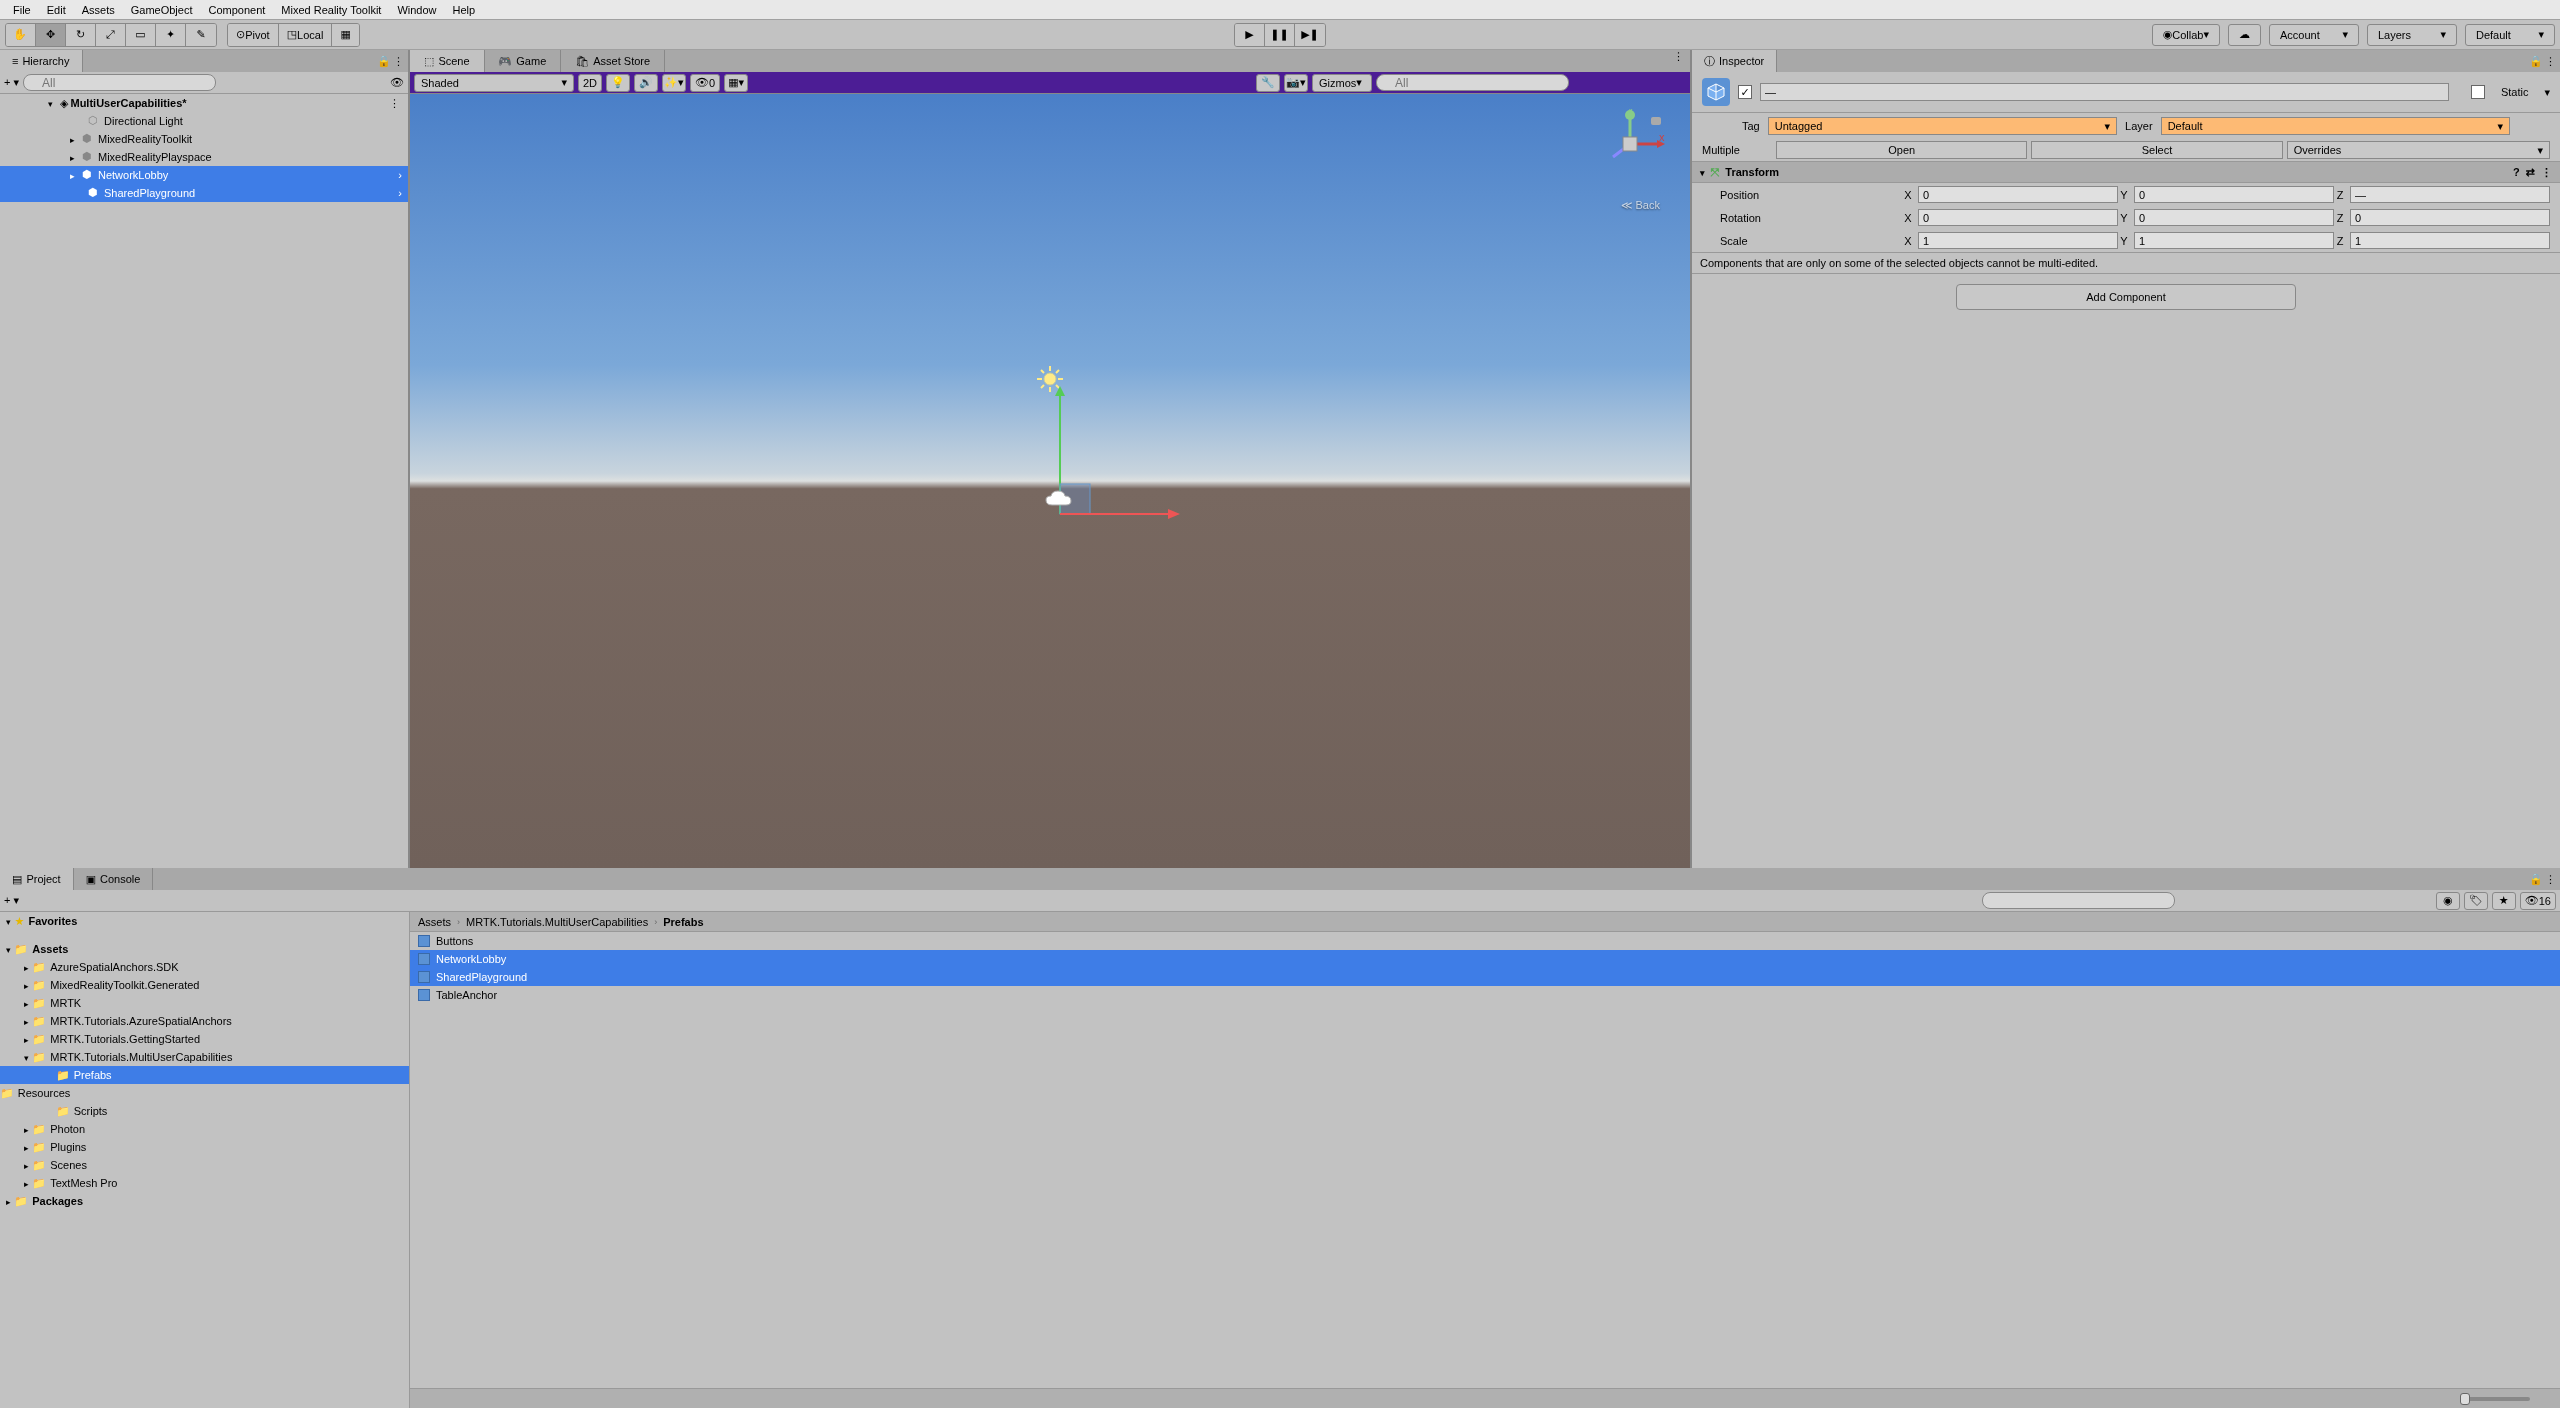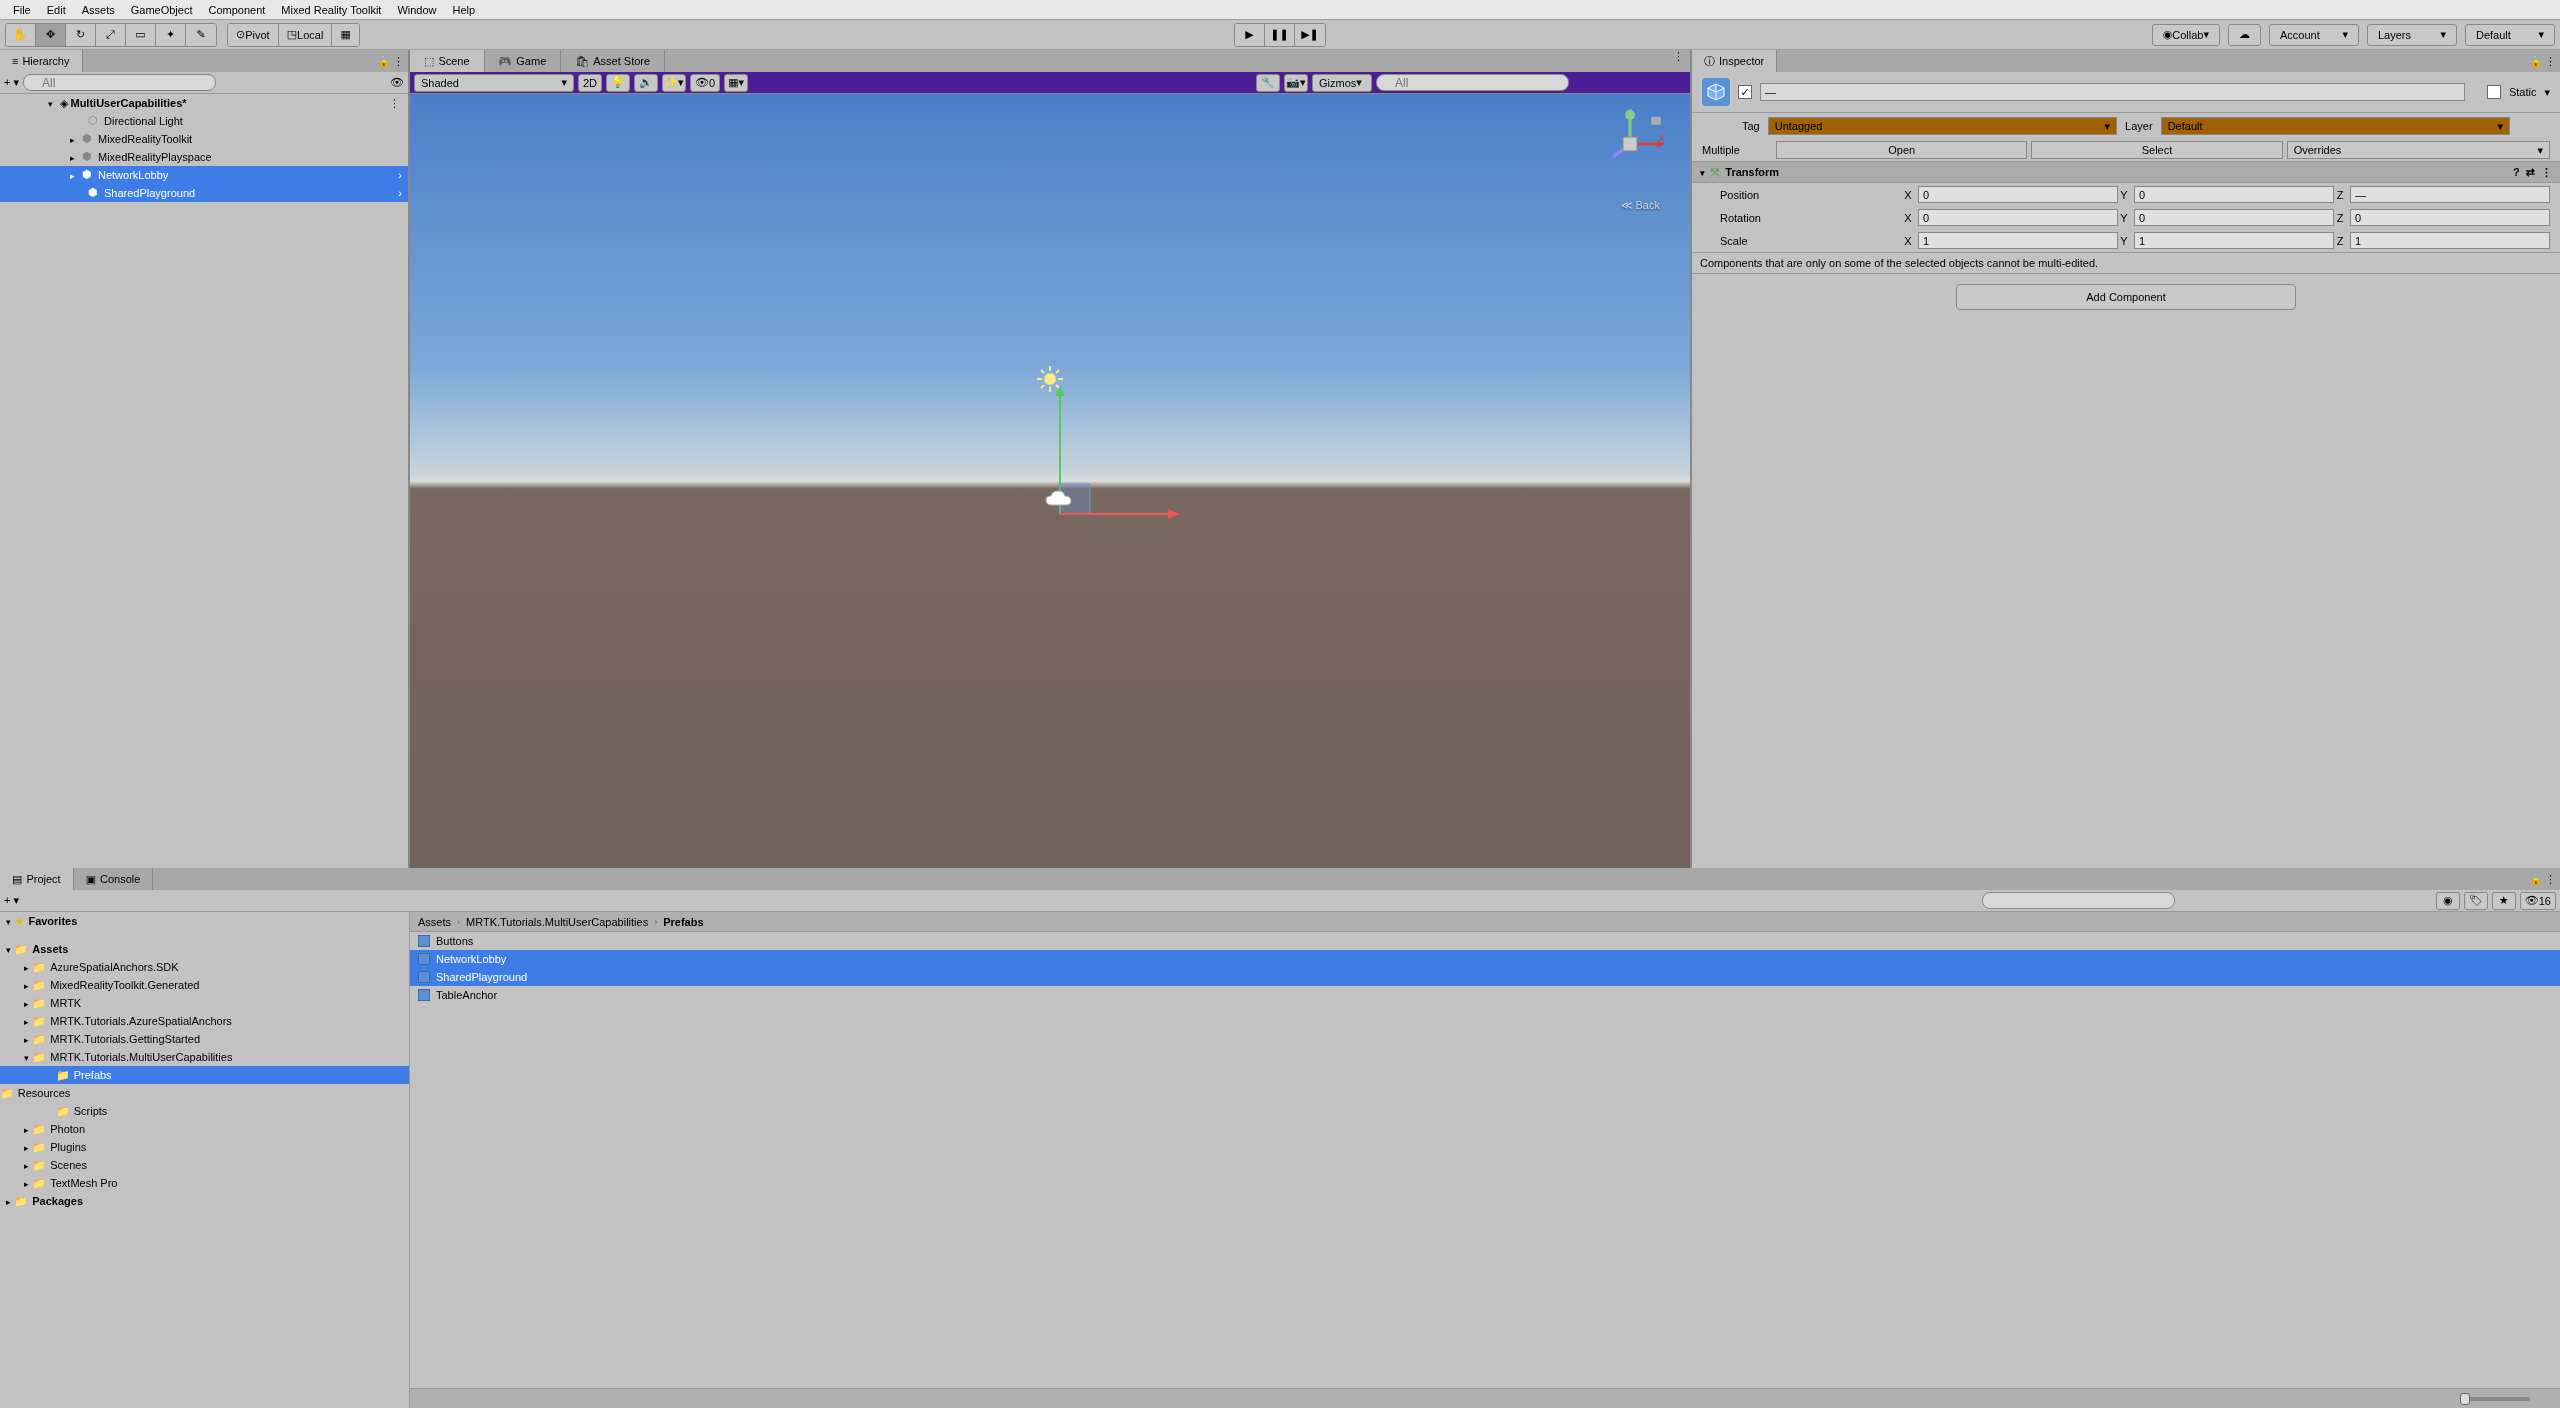--- a/index.html
+++ b/index.html
@@ -283,32 +283,32 @@
   align-items: center;
   justify-content: center;
 }
 .obj-name-field {
   flex: 1;
   height: 18px;
   background: #d8d8d8;
   border: 1px solid #888;
   padding: 0 4px;
 }
-.static-chk { display: flex; align-items: center; gap: 8px; margin-left: 14px; }
+.static-chk { display: flex; align-items: center; gap: 16px; margin-left: 14px; }
 
 .tag-layer-row {
   display: flex;
   padding: 4px 50px 4px 50px;
   gap: 8px;
   align-items: center;
 }
 .tl-dd {
   flex: 1;
   height: 18px;
-  background: #a16207;
+  background: #fdba74;
   border: 1px solid #888;
   display: flex;
   align-items: center;
   padding: 0 6px;
   justify-content: space-between;
 }
 
 .multi-row {
   display: flex;
   padding: 2px 10px;

